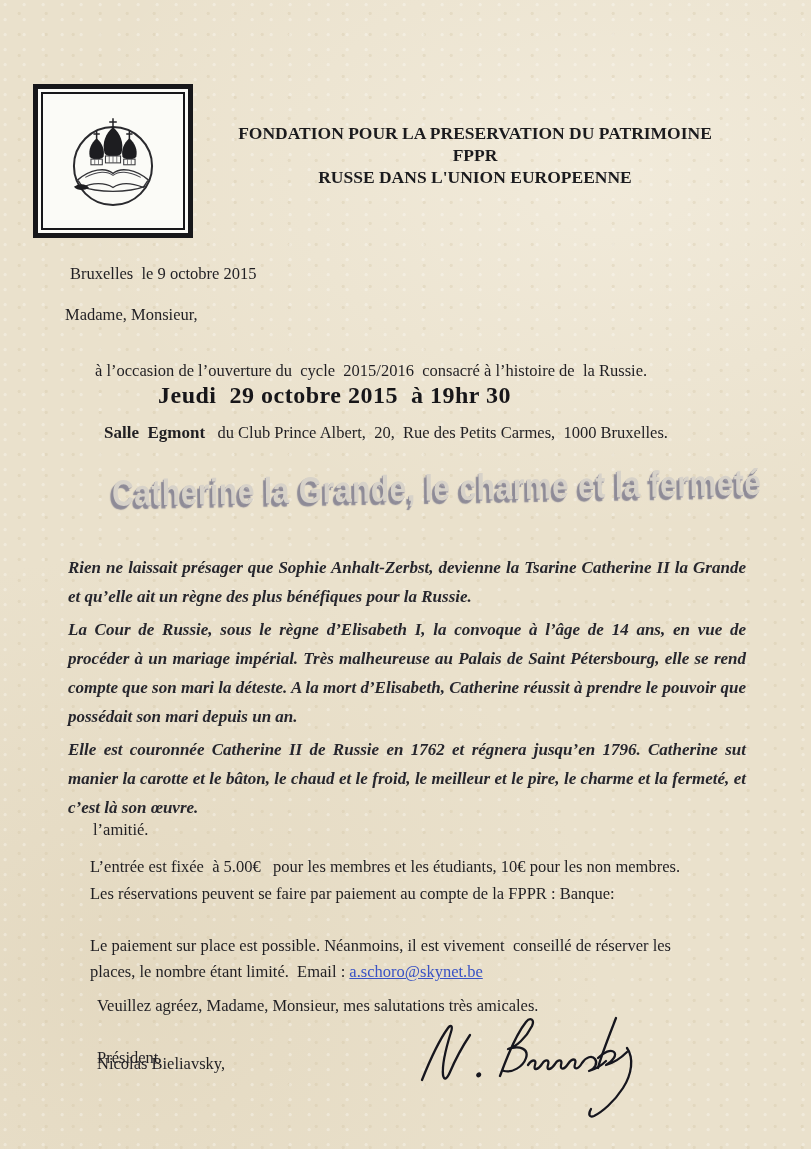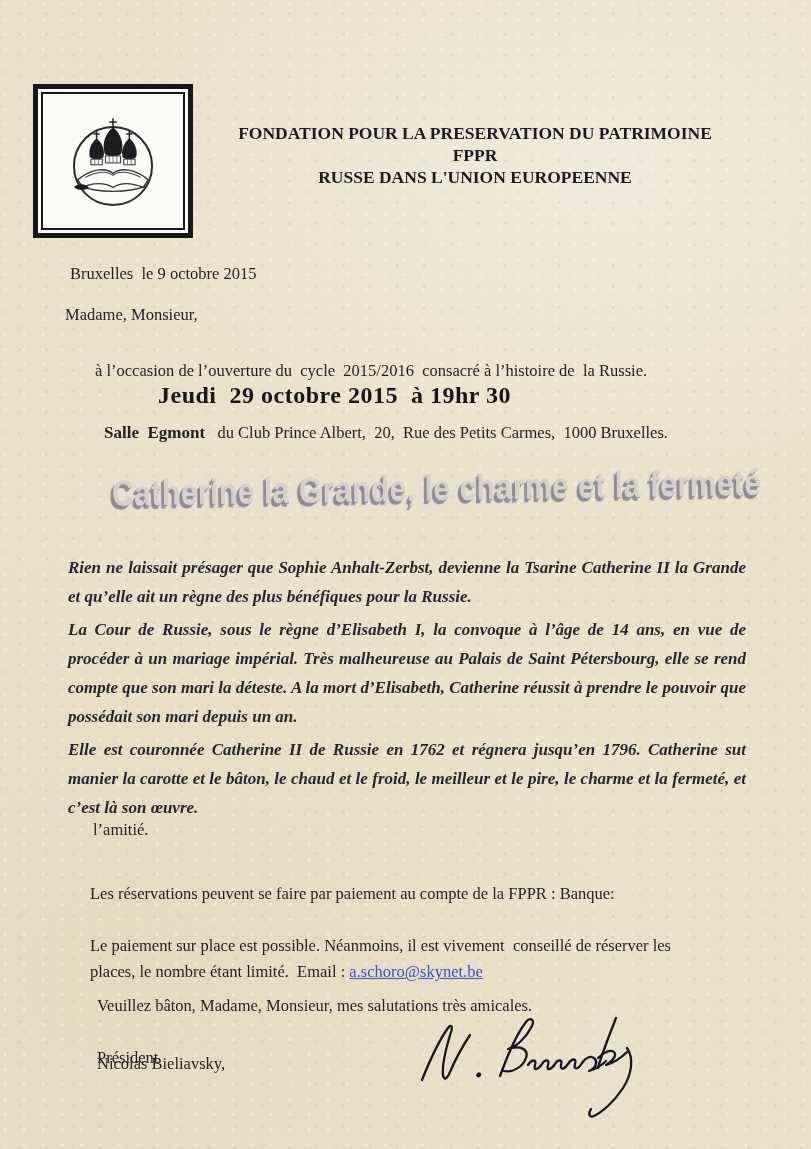--- a/index.html
+++ b/index.html
@@ -117,25 +117,26 @@
   <div class="art-title">Catherine la Grande, le charme et la fermeté</div>
 
   <div class="cathy-block">
     <p>Rien ne laissait présager que Sophie Anhalt-Zerbst, devienne la Tsarine Catherine II la Grande et  qu’elle ait un  règne des plus bénéfiques pour la Russie.</p>
     <p>La Cour de Russie, sous le règne d’Elisabeth I, la convoque à l’âge de 14 ans, en vue de procéder à un mariage impérial. Très malheureuse au Palais de Saint Pétersbourg, elle se rend compte que son mari la déteste. A la mort d’Elisabeth, Catherine réussit à prendre le pouvoir que possédait son mari depuis un an.</p>
     <p>Elle est couronnée Catherine II de Russie en 1762 et régnera jusqu’en 1796. Catherine sut manier la carotte et le bâton, le chaud et le froid, le meilleur et le pire, le charme et la fermeté, et c’est là son œuvre.</p>
   </div>
 
   <div class="abs serif" style="left:93px;top:820px;">l’amitié.</div>
 
+  <div class="abs serif" style="left:90px;top:857px;">L’entrée est fixée  à 5.00€   pour les membres et les étudiants, 10€ pour les non membres.</div>
   <div class="abs serif" style="left:90px;top:884px;">Les réservations peuvent se faire par paiement au compte de la FPPR : Banque:</div>
   <div class="abs serif" style="left:90px;top:962px;"><span>places, le nombre étant limité.  Email : </span><a class="email-link">a.schoro@skynet.be</a></div>
   <div class="abs serif" style="left:90px;top:936px;">Le paiement sur place est possible. Néanmoins, il est vivement  conseillé de réserver les</div>
 
-  <div class="abs serif" style="left:97px;top:996px;">Veuillez bâton, Madame, Monsieur, mes salutations très amicales.</div>
+  <div class="abs serif" style="left:97px;top:996px;">Veuillez agréez, Madame, Monsieur, mes salutations très amicales.</div>
   <div class="abs serif" style="left:97px;top:1022px;margin-top:32px;">Nicolas Bieliavsky,</div>
   <div class="abs serif" style="left:97px;top:1048px;">Président</div>
 
   <svg class="sig-svg" viewBox="0 0 260 118">
     <g fill="none" stroke="#16161e" stroke-width="2.3" stroke-linecap="round" stroke-linejoin="round">
       <path d="M10,72 C18,52 28,31 36,20 C39,16 41,18 39,24 C34,40 30,57 31,67 C32,73 35,71 38,64 C44,50 52,36 58,27"></path>
       <path d="M66,66 c1.6,-1.2 3,0.6 1.4,1.8 c-1.6,1.2 -3,-0.6 -1.4,-1.8"></path>
       <path d="M88,68 C96,46 106,24 114,14 C118,9 123,11 120,18 C114,30 104,39 96,41 C108,37 117,41 114,50 C111,59 100,65 92,63"></path>
       <path d="M116,57 C120,51 125,51 123,57 C121,63 126,62 130,56 C133,51 138,51 136,57 C134,63 139,62 143,56 C146,51 151,51 149,57 C148,62 152,62 156,56 C160,50 165,50 163,56 C161,62 166,62 170,55 C174,49 180,47 183,51 C186,55 183,61 177,63 C184,61 190,57 194,53"></path>
       <path d="M204,10 C197,28 189,48 186,60"></path>

